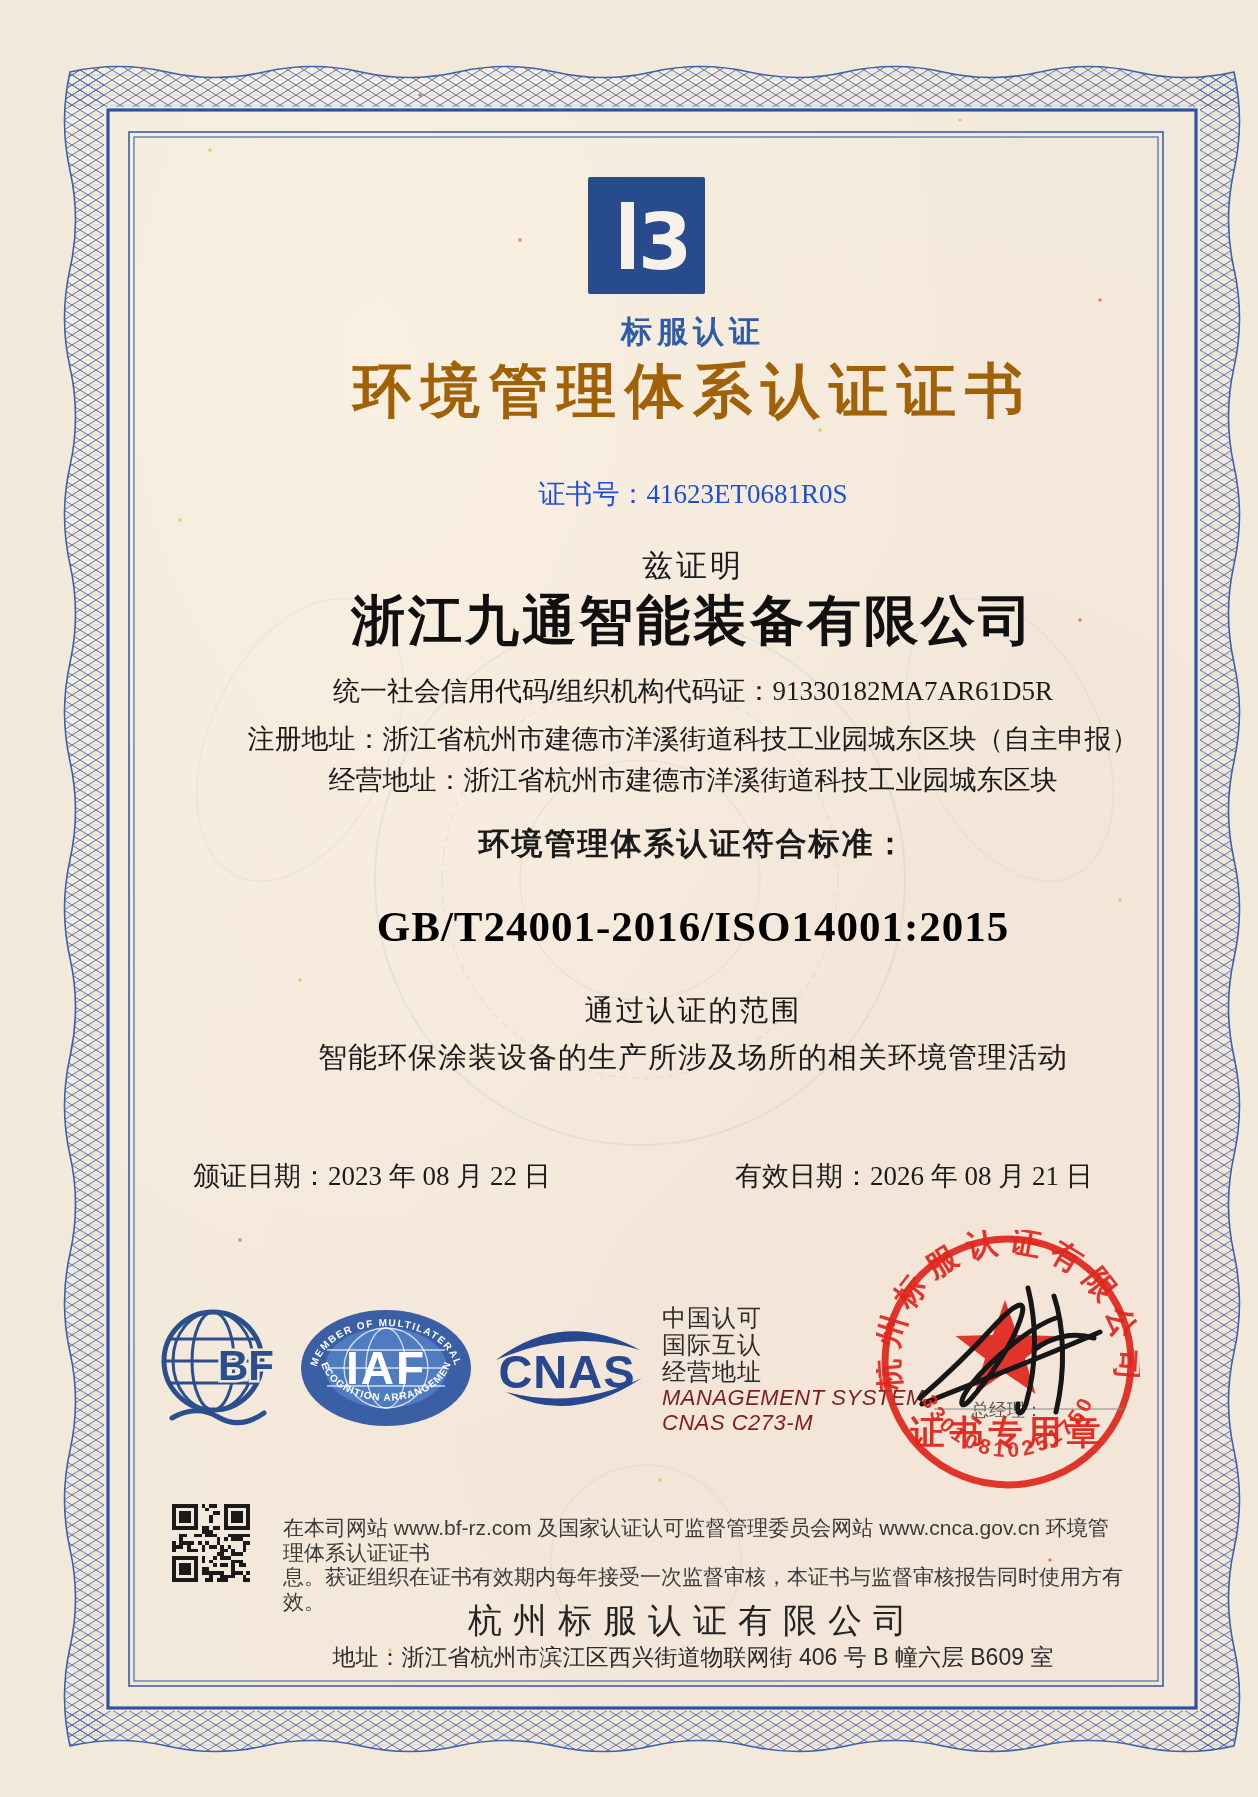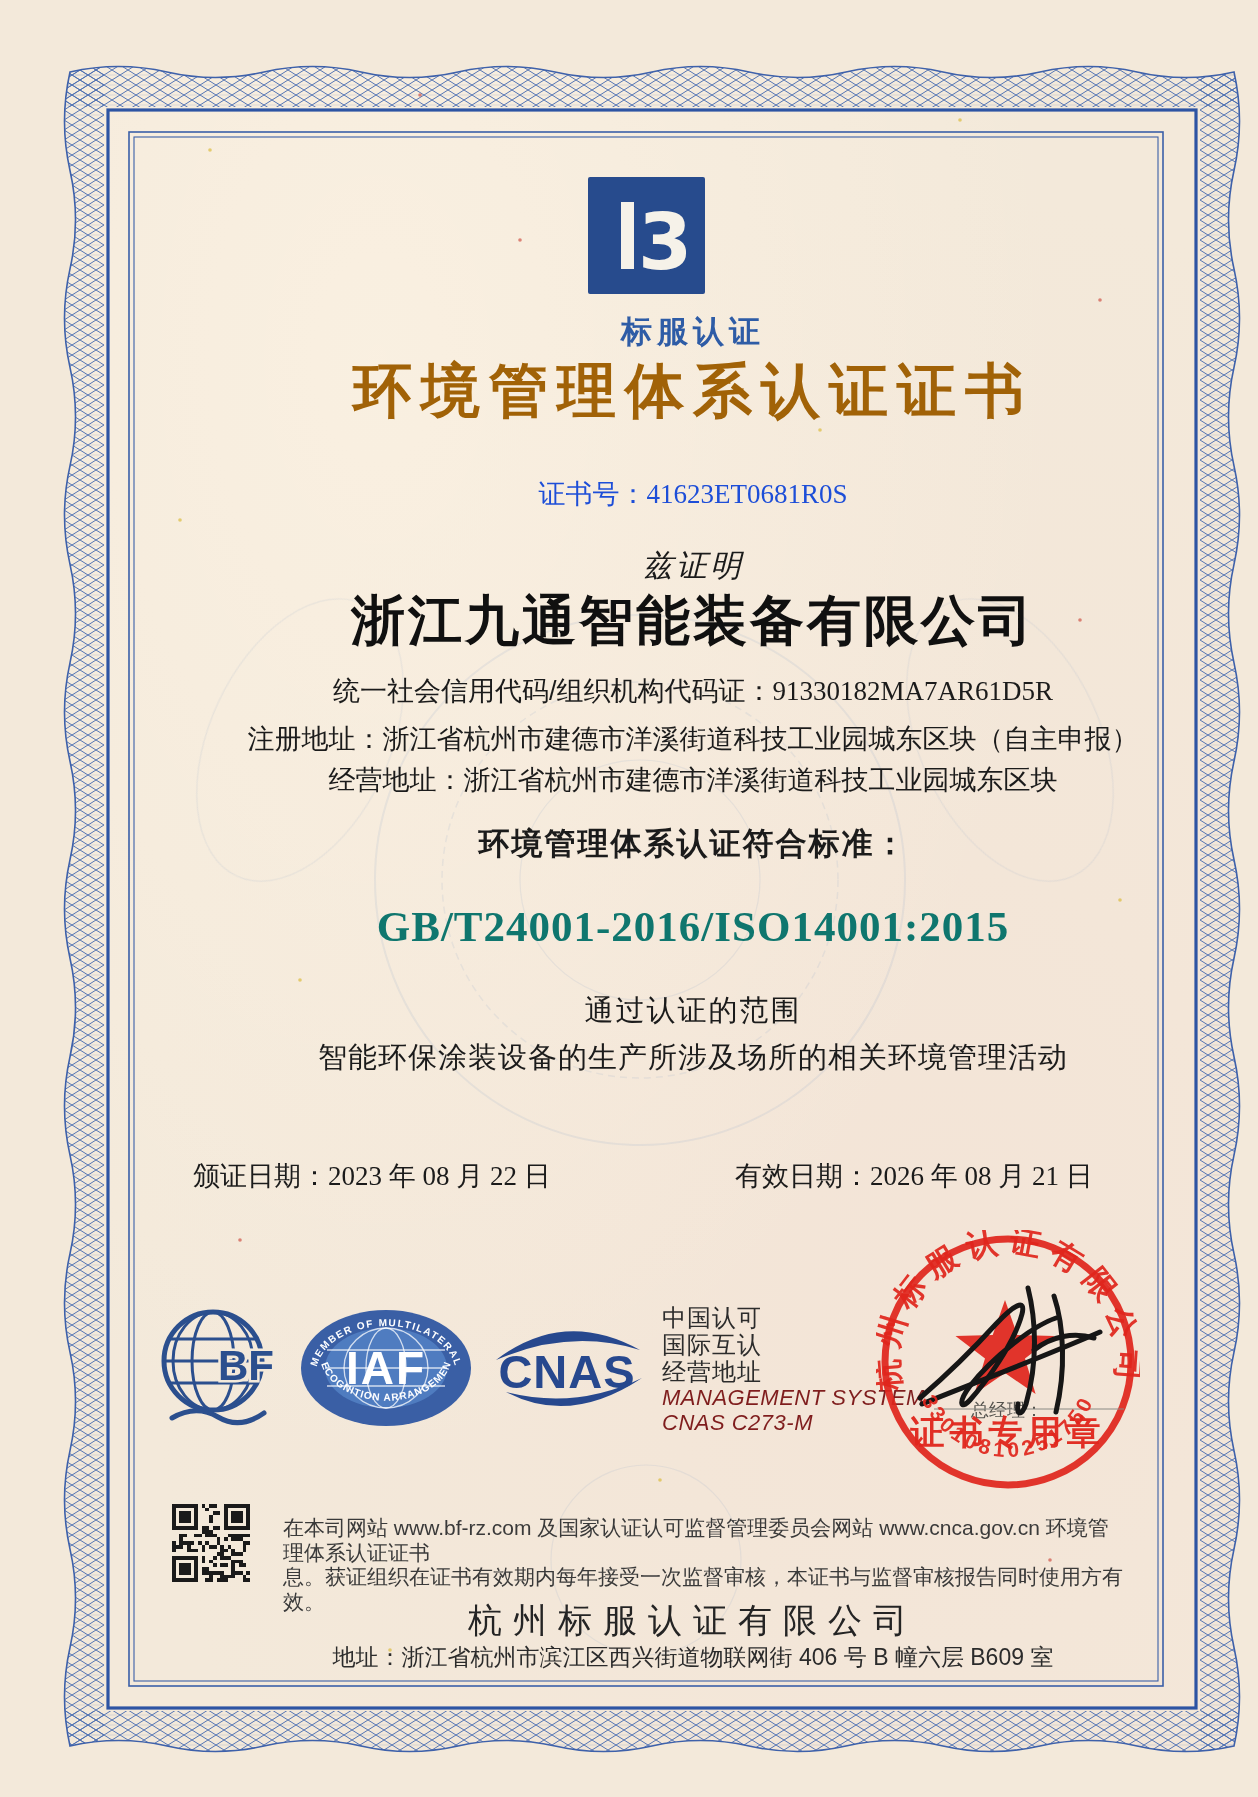--- a/index.html
+++ b/index.html
@@ -9,27 +9,27 @@
         background:radial-gradient(ellipse at 30% 20%, rgba(255,245,230,.55), rgba(0,0,0,0) 55%),
                    radial-gradient(ellipse at 75% 70%, rgba(243,221,210,.4), rgba(0,0,0,0) 60%);}
   svg.frame{position:absolute;left:0;top:0;z-index:1;}
   .abs{position:absolute;z-index:2;}
   .cline{position:absolute;left:129px;width:1128px;text-align:center;z-index:2;}
   .brand-mark{left:588px;top:177px;width:117px;height:117px;}
   .brand-text{top:311px;font-size:31px;font-weight:bold;color:#2e5ca6;letter-spacing:5px;}
   .title{top:352px;font-size:59px;font-weight:bold;letter-spacing:9px;color:#a16207;}
   .certno{top:476px;font-size:27px;color:#1d4ed8;}
   .num{font-family:"Liberation Serif","DejaVu Serif",serif;}
-  .certify{top:545px;font-size:31px;letter-spacing:3px;font-style:italic;}
+  .certify{top:545px;font-size:31px;letter-spacing:3px;}
   .company{top:585px;font-size:54px;font-weight:600;letter-spacing:3px;color:#101010;}
   .credit{top:673px;font-size:27px;}
   .addr1{top:721px;font-size:27px;}
   .addr2{top:762px;font-size:27px;}
   .stdh{top:823px;font-size:31px;font-weight:bold;letter-spacing:2px;}
-  .stdc{top:902px;font-size:43px;font-weight:600;font-family:"Liberation Serif","DejaVu Serif",serif;letter-spacing:1px;color:#0f766e;}
+  .stdc{top:902px;font-size:43px;font-weight:600;font-family:"Liberation Serif","DejaVu Serif",serif;letter-spacing:1px;color:#000000;}
   .scopeh{top:991px;font-size:29px;letter-spacing:2px;}
   .scopet{top:1038px;font-size:29px;letter-spacing:1px;}
   .dates{top:1158px;height:34px;font-size:27px;font-family:"Liberation Serif","DejaVu Serif",serif;}
   .dates .issue{position:absolute;left:64px;white-space:nowrap;}
   .dates .valid{position:absolute;left:606px;white-space:nowrap;}
   .logo-bf{left:158px;top:1306px;width:125px;height:125px;}
   .logo-iaf{left:300px;top:1308px;width:172px;height:120px;}
   .logo-cnas{left:490px;top:1318px;width:155px;height:100px;}
   .mgmt{left:662px;top:1304px;width:300px;text-align:left;color:#2c2c2c;z-index:2;}
   .mgmt .zh{font-size:24px;line-height:27px;letter-spacing:1px;}

